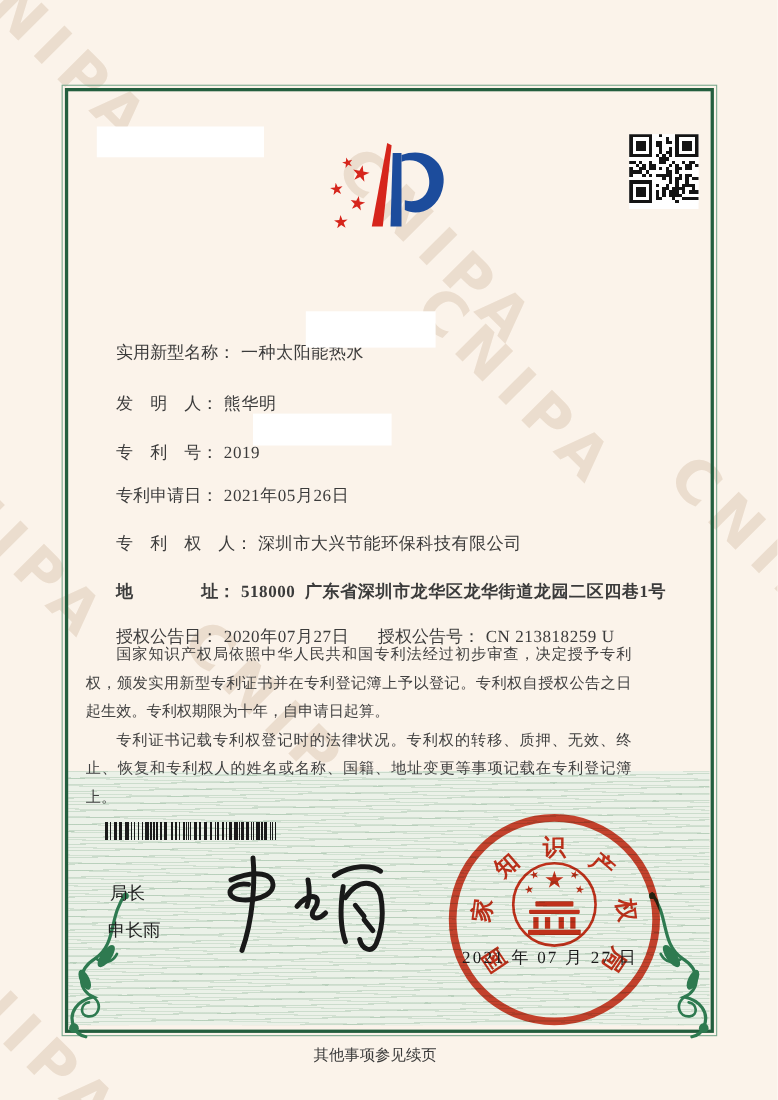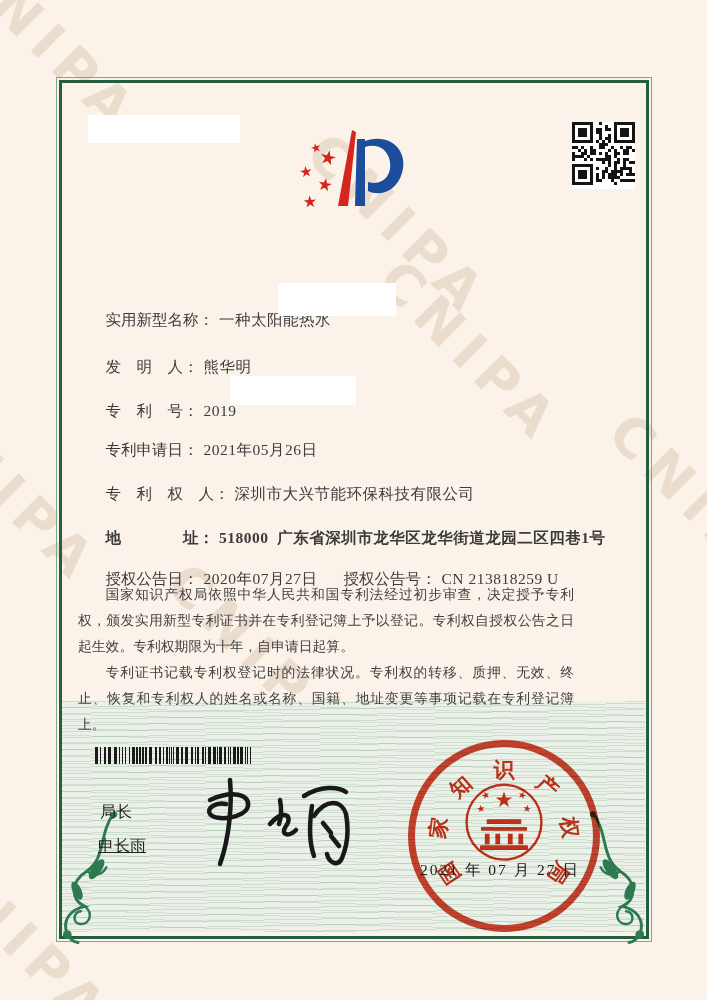--- a/index.html
+++ b/index.html
@@ -33,21 +33,21 @@
   .redact{position:absolute;background:#ffffff;z-index:4;}
   
   .body-text{position:absolute;left:78px;top:582px;width:496px;z-index:3;}
   .body-text p{margin:0;text-indent:2em;font-size:13.8px;line-height:26px;color:#414141;
       text-align:justify;font-style:oblique 6deg;}
   
   .barcode{position:absolute;left:95px;top:747px;z-index:3;}
   .sig-title{position:absolute;left:100px;top:802px;z-index:3;font-size:16px;color:#222;
       font-family:"Liberation Sans","DejaVu Sans",sans-serif;}
   .sig-name{position:absolute;left:98px;top:836px;z-index:3;font-size:16px;color:#222;
-      font-family:"Liberation Sans","DejaVu Sans",sans-serif;text-decoration:underline;}
+      font-family:"Liberation Sans","DejaVu Sans",sans-serif;}
   .signature{position:absolute;left:192px;top:766px;z-index:4;}
   .seal{position:absolute;left:408px;top:740px;width:178px;height:178px;border-radius:50%;
       border:7px solid rgba(208,53,30,.92);z-index:4;mix-blend-mode:multiply;}
   .seal-ring span{position:absolute;left:calc(50% - 11px);top:calc(50% - 11px);width:22px;height:22px;
       text-align:center;font-size:21px;font-weight:bold;color:#d0341d;line-height:22px;}
   .seal-emblem{position:absolute;left:41px;top:32px;}
   .seal-date{position:absolute;left:400px;top:860px;width:200px;text-align:center;z-index:5;
       font-size:15.5px;color:#1b1b1b;letter-spacing:2px;}
   .page-info{position:absolute;left:56px;top:911px;width:490px;text-align:center;z-index:5;
       font-size:13px;color:#333;}
@@ -372,14 +372,15 @@
   <span style="transform: rotate(-124deg) translateY(-66px);">国</span>
       <span style="transform: rotate(-82.6667deg) translateY(-66px);">家</span>
       <span style="transform: rotate(-41.3333deg) translateY(-66px);">知</span>
       <span style="transform: rotate(0deg) translateY(-66px);">识</span>
       <span style="transform: rotate(41.3333deg) translateY(-66px);">产</span>
       <span style="transform: rotate(82.6667deg) translateY(-66px);">权</span>
       <span style="transform: rotate(124deg) translateY(-66px);">局</span>
     </div>
   <div class="seal-date">2021 年 07 月 27 日</div>
 
+  <div class="note">其他事项参见续页</div>
 
 </div>
 
 </body></html>

